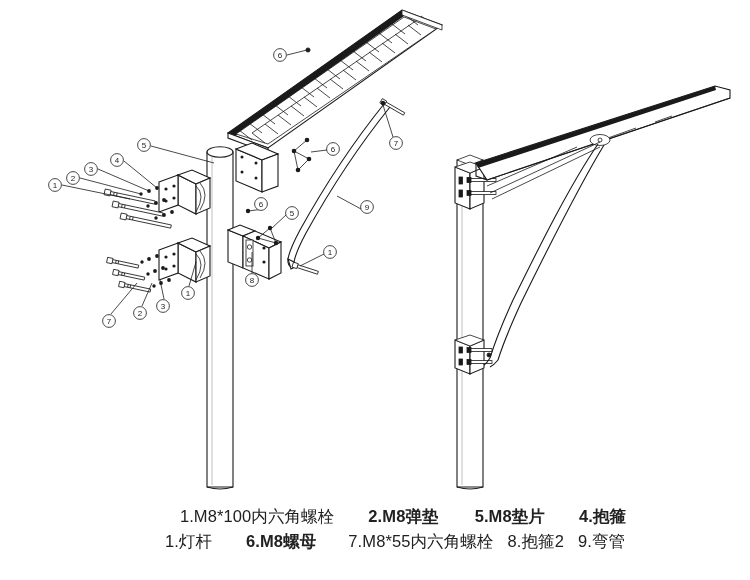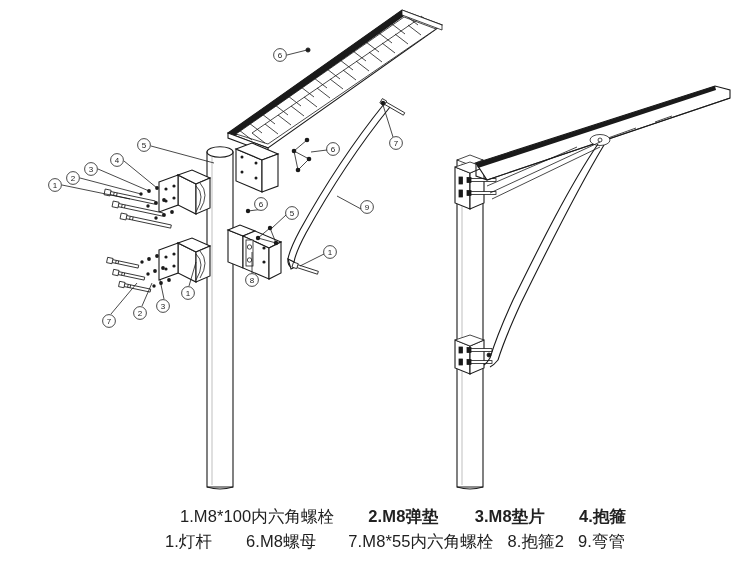--- a/index.html
+++ b/index.html
@@ -49,21 +49,21 @@
   }
   .legend-row.row1 { padding-left: 16px; }
   .legend-row.row2 { padding-left: 8px; }
   .legend-item {
     white-space: nowrap;
   }
   .legend-row.row1 .legend-item + .legend-item { margin-left: 34px; font-weight: bold; }
   .legend-row.row2 .legend-item + .legend-item { margin-left: 30px; }
   .legend-row.row1 .legend-item:nth-child(3) { margin-left: 36px; }
   .legend-row.row1 .legend-item:nth-child(4) { margin-left: 34px; }
-  .legend-row.row2 .legend-item:nth-child(2) { margin-left: 34px; }
+  .legend-row.row2 .legend-item:nth-child(2) { margin-left: 34px; font-weight: bold; }
   .legend-row.row2 .legend-item:nth-child(3) { margin-left: 32px; }
   .legend-row.row2 .legend-item:nth-child(4) { margin-left: 14px; }
   .legend-row.row2 .legend-item:nth-child(5) { margin-left: 14px; }
 
   svg text.callout-num {
     font-family: "Liberation Sans", sans-serif;
     font-size: 8px;
     fill: #1a1a1a;
     text-anchor: middle;
     dominant-baseline: middle;
@@ -486,21 +486,21 @@
       </g>
 
     </g>
 
   </svg>
 
   <div class="legend">
     <div class="legend-row row1">
       <span class="legend-item">1.M8*100内六角螺栓</span>
       <span class="legend-item">2.M8弹垫</span>
-      <span class="legend-item">3.M8垫片</span>
+      <span class="legend-item">5.M8垫片</span>
       <span class="legend-item">4.抱箍</span>
     </div>
     <div class="legend-row row2">
       <span class="legend-item">1.灯杆</span>
       <span class="legend-item">6.M8螺母</span>
       <span class="legend-item">7.M8*55内六角螺栓</span>
       <span class="legend-item">8.抱箍2</span>
       <span class="legend-item">9.弯管</span>
     </div>
   </div>

